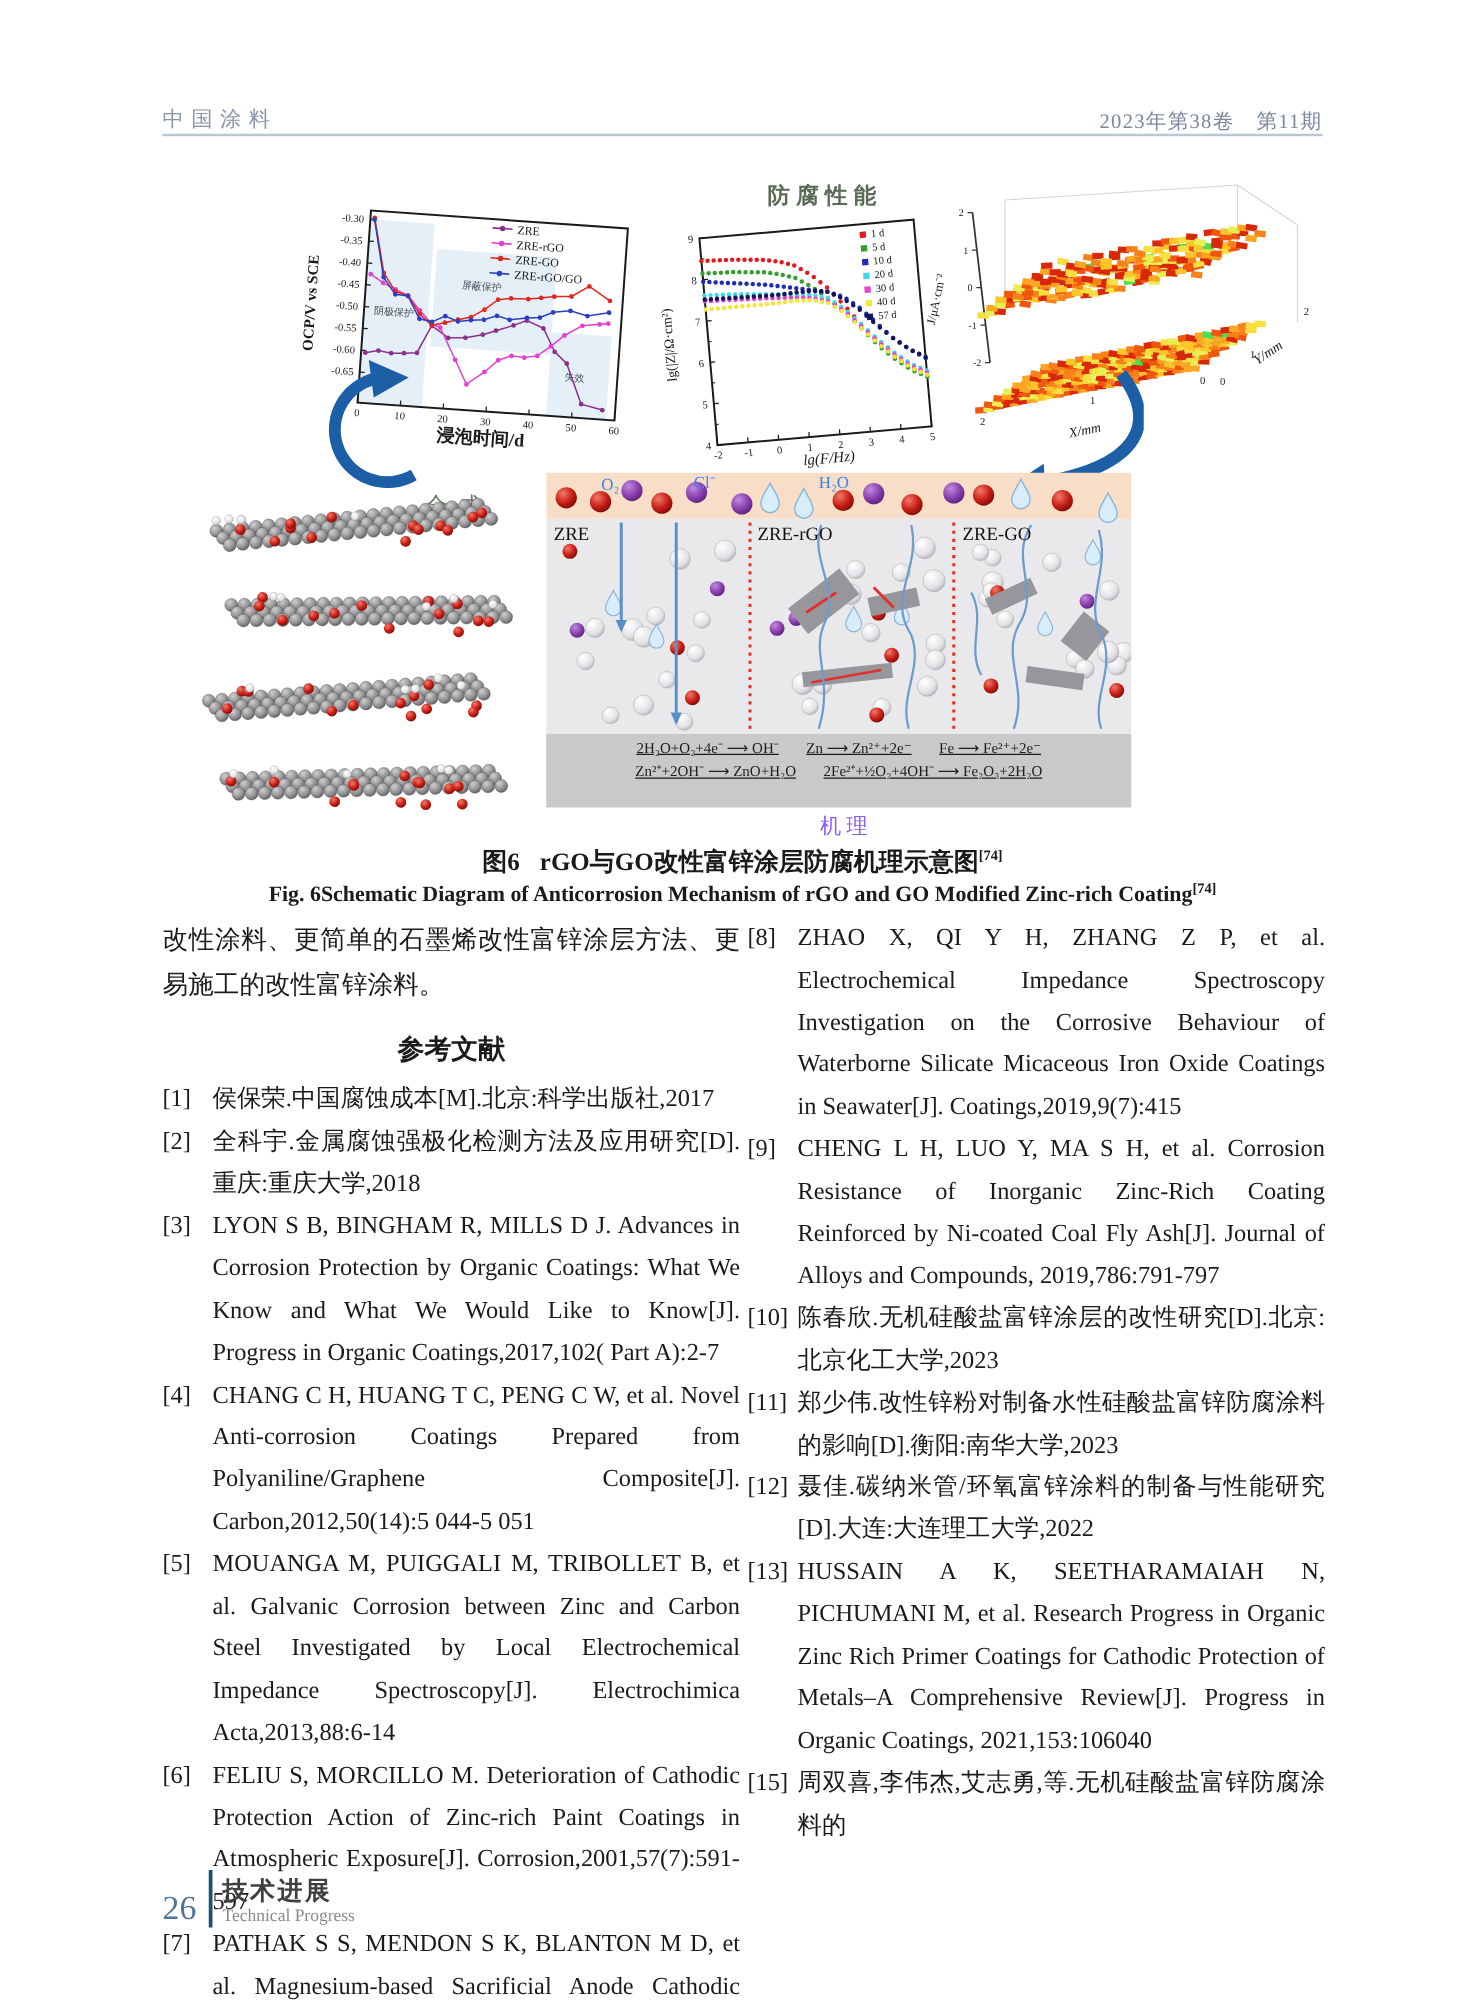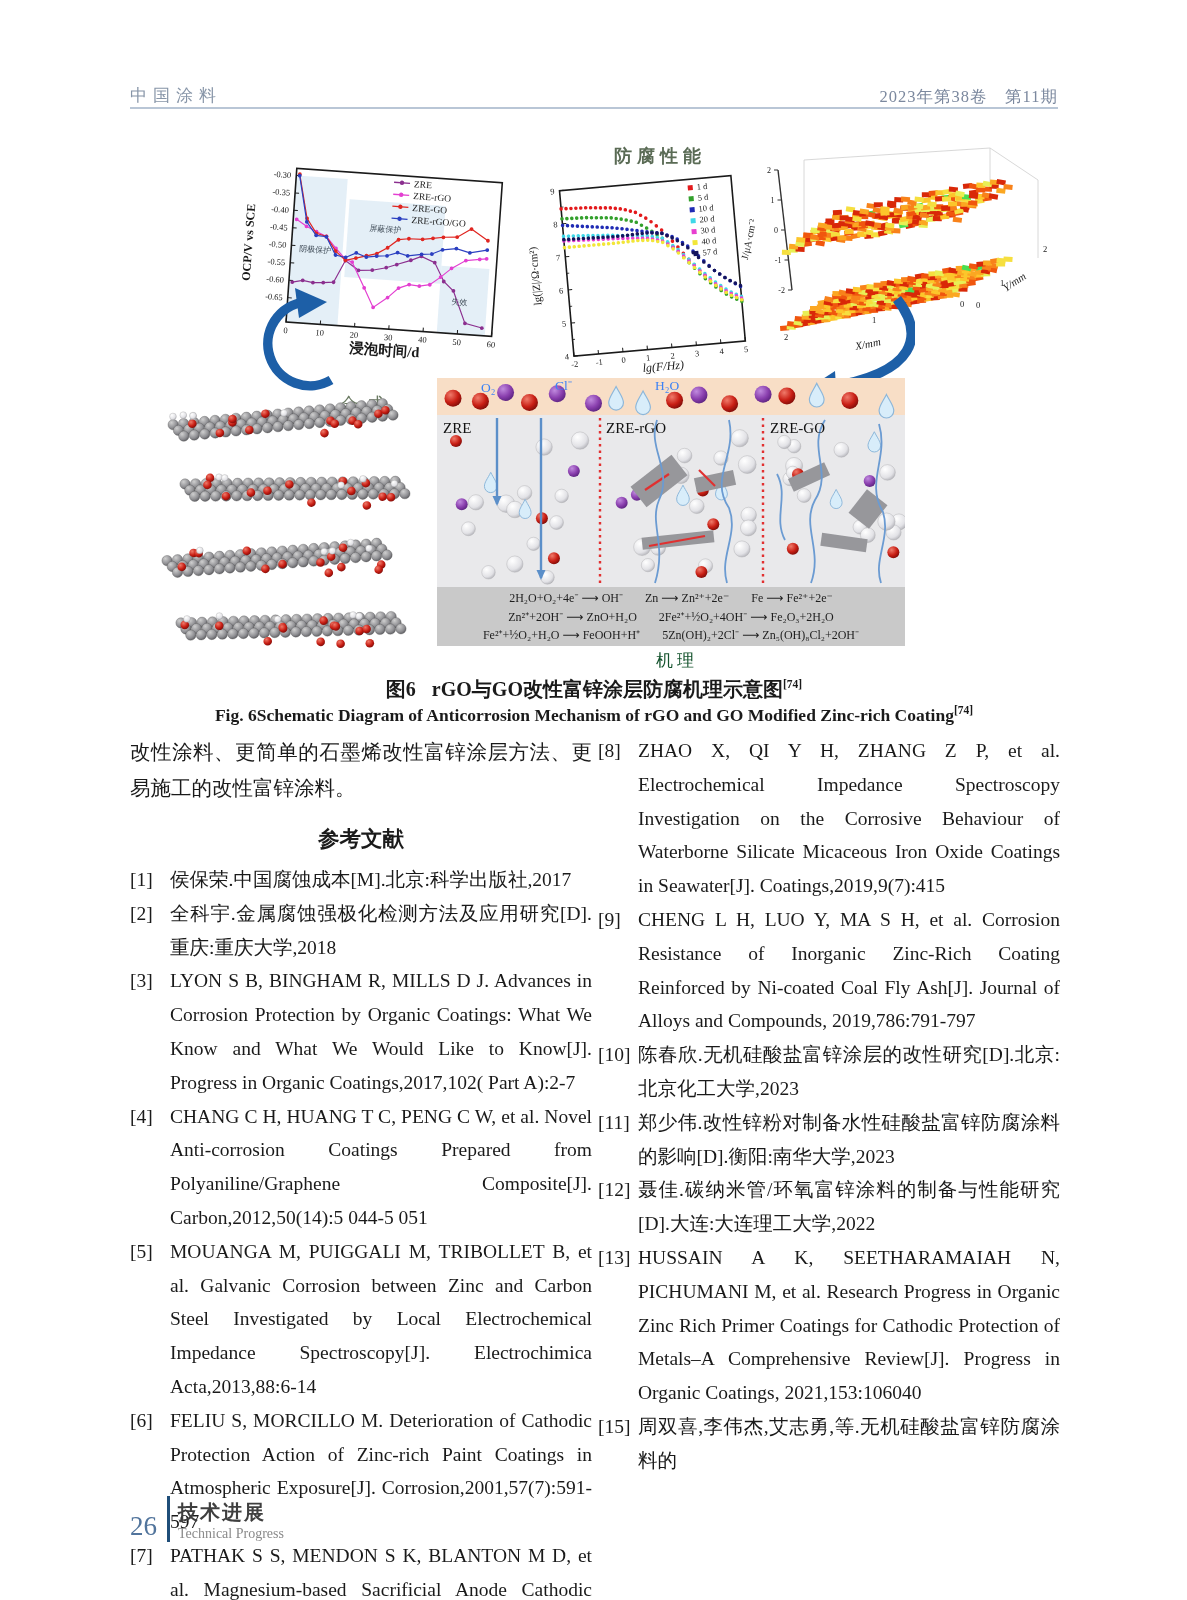--- a/index.html
+++ b/index.html
@@ -11,28 +11,28 @@
   .hdr-line{position:absolute;left:130px;top:107px;width:928px;height:2px;background:#b9c6d6;}
   
   #figure{position:absolute;left:128px;top:130px;width:932px;height:552px;}
   .ocp-wrap{position:absolute;left:110px;top:26px;width:270px;height:225px;transform:rotate(4deg);}
   .eis-title{position:absolute;left:438px;top:14px;font-size:18px;letter-spacing:5px;color:#5a6b55;font-weight:bold;padding-left:48px;}
   .eis-wrap{position:absolute;left:400px;top:42px;width:225px;height:225px;transform:rotate(-5deg);}
   .c3d-wrap{position:absolute;left:610px;top:10px;width:320px;height:235px;}
   .arrowL{position:absolute;left:107px;top:158px;}
   .arrowR{position:absolute;left:667px;top:163px;}
   .synth-label{position:absolute;left:212px;top:262px;font-size:19px;letter-spacing:7px;color:#6a7a62;}
-  .mech-label{position:absolute;left:528px;top:519px;font-size:17px;letter-spacing:4px;color:#14532d;}
+  .mech-label{position:absolute;left:528px;top:519px;font-size:17px;letter-spacing:4px;color:#8b5cf6;}
   .mol-wrap{position:absolute;left:27px;top:258px;width:290px;height:288px;}
   .schem{position:absolute;left:309px;top:248px;width:468px;height:268px;}
   .schem svg{position:absolute;left:0;top:0;}
   .sp-label{position:absolute;font-size:13.5px;color:#3b82f6;}
   .panel-label{position:absolute;top:42px;font-size:15px;color:#111;font-weight:500;}
   .eq-box{position:absolute;left:0;top:209px;width:468px;height:59px;background:#c9c9c9;
-          font-size:12px;line-height:18.5px;color:#1d1d1d;padding-top:2px;box-sizing:border-box;}
+          font-size:12px;line-height:18.5px;color:#1d1d1d;padding-top:2px;box-sizing:border-box;text-decoration:underline;}
   .eq-row{display:flex;justify-content:center;}
   .eq-row span{margin:0 11px;white-space:nowrap;}
   
   .cap{position:absolute;left:130px;width:928px;text-align:center;}
   .cap-zh{top:676px;font-size:20px;font-weight:bold;}
   .cap-zh .gap{display:inline-block;width:16px;}
   .cap-en{top:705px;font-size:17.5px;font-weight:bold;}
   sup.refmark{font-size:11.5px;vertical-align:super;line-height:0;}
   
   #twocol{position:absolute;left:130px;top:734px;width:930px;display:flex;gap:6px;}
@@ -1427,24 +1427,20 @@
       <div class="eq-box" id="eq-box">
           <div class="eq-row">
             <span>2H₂O+O₂+4e⁻ ⟶ OH⁻</span>
             <span>Zn ⟶ Zn²⁺+2e⁻</span>
             <span>Fe ⟶ Fe²⁺+2e⁻</span>
           </div>
           <div class="eq-row">
             <span>Zn²⁺+2OH⁻ ⟶ ZnO+H₂O</span>
             <span>2Fe²⁺+½O₂+4OH⁻ ⟶ Fe₂O₃+2H₂O</span>
           </div>
-          <div class="eq-row">
-            <span>Fe²⁺+½O₂+H₂O ⟶ FeOOH+H⁺</span>
-            <span>5Zn(OH)₂+2Cl⁻ ⟶ Zn₅(OH)₈Cl₂+2OH⁻</span>
-          </div>
         </div>
     </div>
 
     <div class="mech-label">机理</div>
   </div>
 
   <div class="cap cap-zh">
     <span>图6</span><span class="gap"></span><span>rGO与GO改性富锌涂层防腐机理示意图</span><sup class="refmark">[74]</sup>
   </div>
   <div class="cap cap-en">

